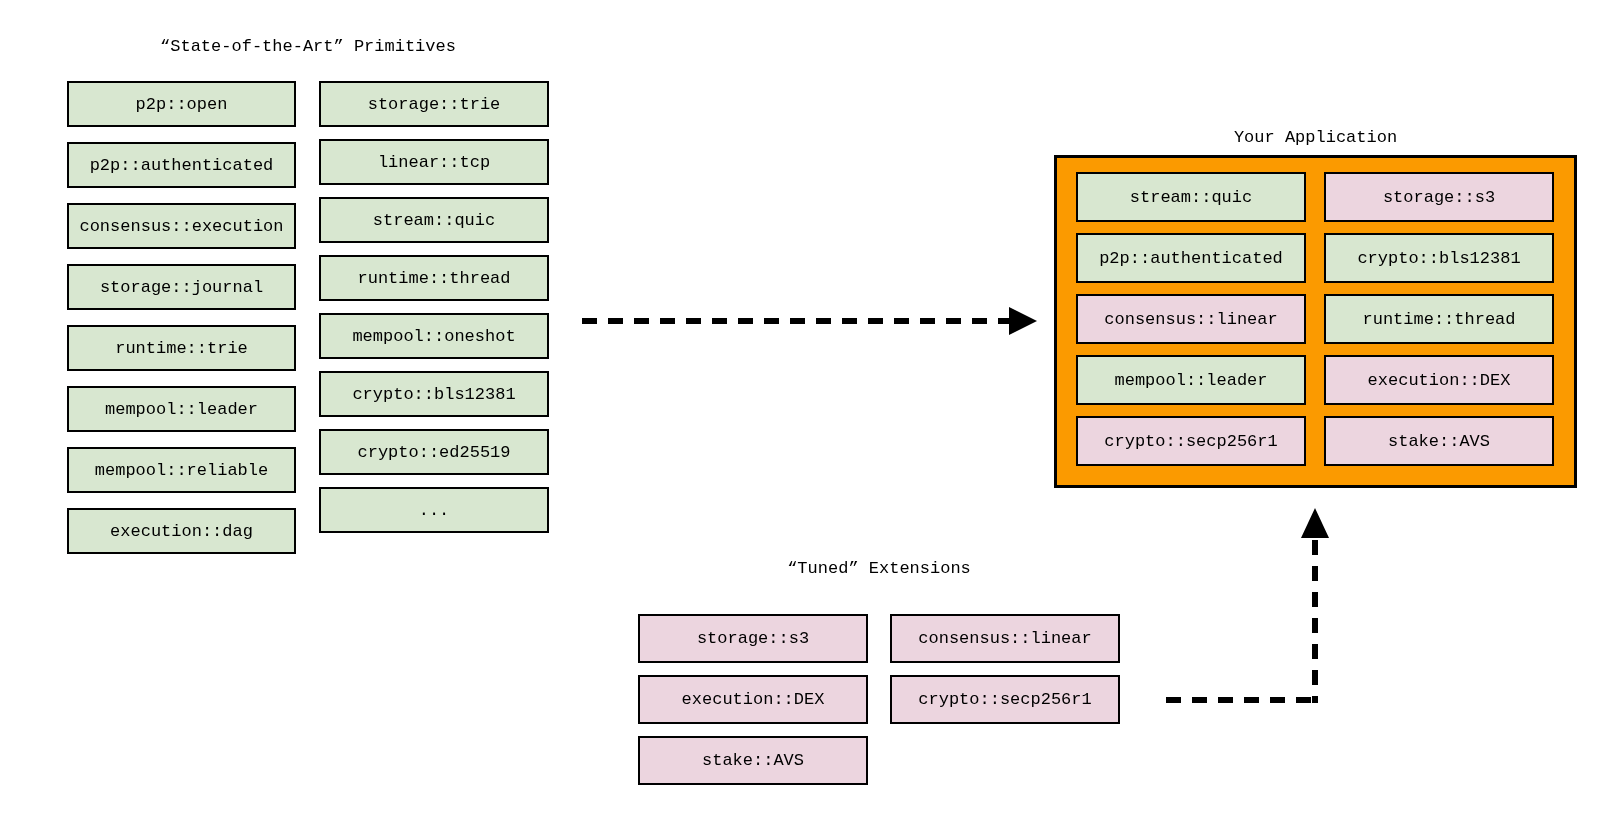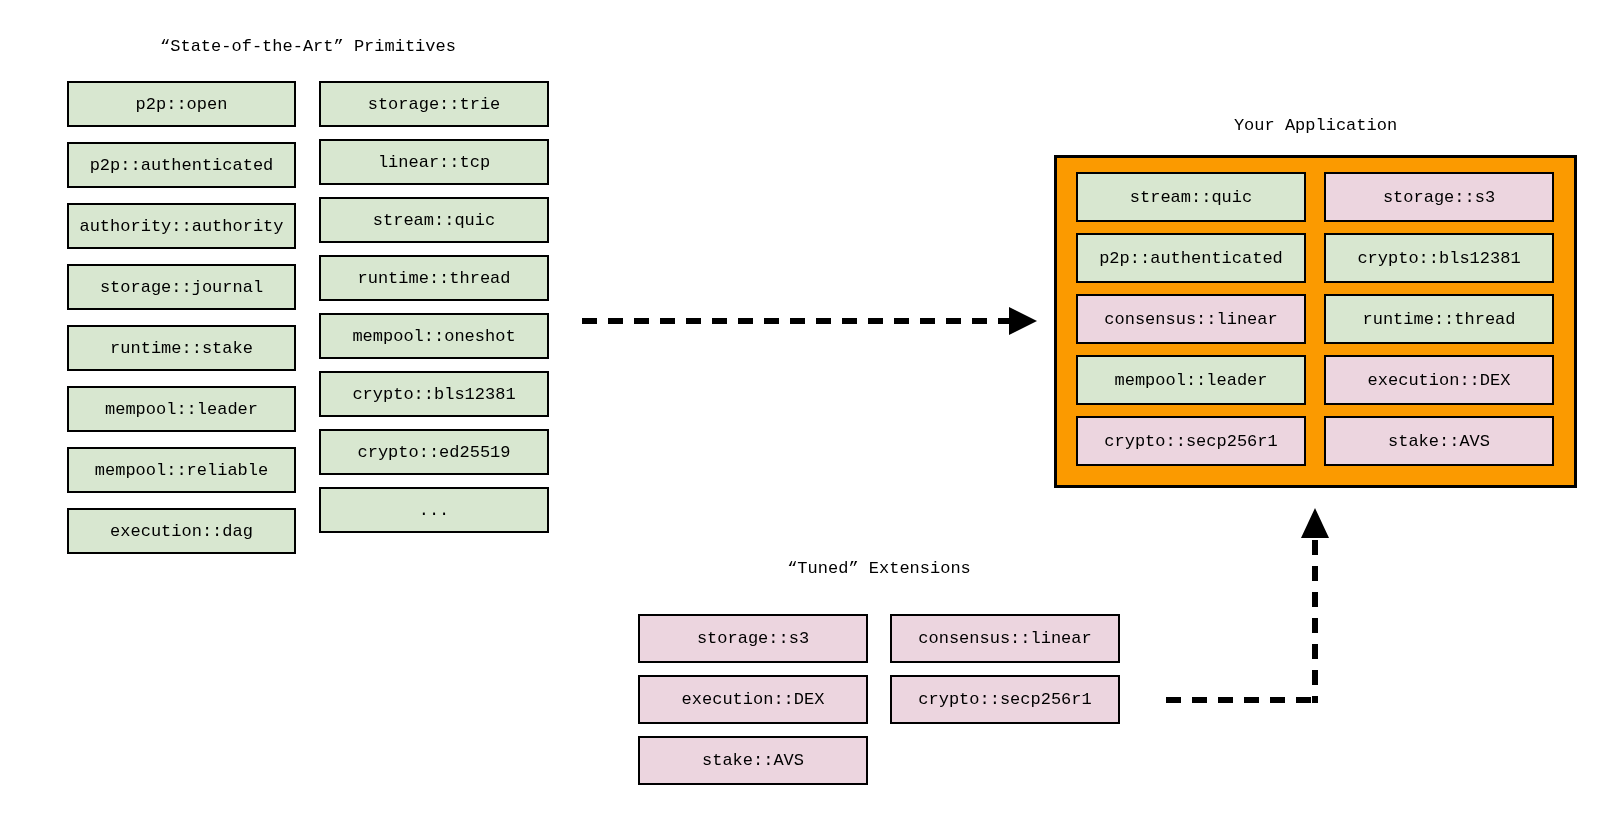--- a/index.html
+++ b/index.html
@@ -35,21 +35,21 @@
     display: flex;
     align-items: center;
     justify-content: center;
     font-size: 17px;
     white-space: nowrap;
   }
   .cell[data-variant="green"] { background: #d8e7d0; }
   .cell[data-variant="pink"]  { background: #ecd5df; }
 
   .prim-title { left: 43px;  top: 37px;  width: 482px; }
-  .app-title  { left: 1030px; top: 116px; width: 523px; }
+  .app-title  { left: 1030px; top: 128px; width: 523px; }
   .ext-title  { left: 614px; top: 559px; width: 482px; }
 
   .prim-col { top: 81px; width: 229px; gap: 15px; }
   .prim-col .cell { height: 46px; }
   .prim-col-1 { left: 43px; }
   .prim-col-2 { left: 295px; width: 230px; gap: 12px; }
 
   .app-container {
     position: absolute;
     left: 1030px;
@@ -98,23 +98,23 @@
 </head>
 <body>
 
 <div class="stage">
 
   <div class="section-title prim-title">“State-of-the-Art” Primitives</div>
 
   <div class="col prim-col prim-col-1">
     <div class="cell" data-variant="green">p2p::open</div>
     <div class="cell" data-variant="green">p2p::authenticated</div>
-    <div class="cell" data-variant="green">authority::authority</div>
+    <div class="cell" data-variant="green">consensus::execution</div>
     <div class="cell" data-variant="green">storage::journal</div>
-    <div class="cell" data-variant="green">runtime::stake</div>
+    <div class="cell" data-variant="green">runtime::trie</div>
     <div class="cell" data-variant="green">mempool::leader</div>
     <div class="cell" data-variant="green">mempool::reliable</div>
     <div class="cell" data-variant="green">execution::dag</div>
   </div>
 
   <div class="col prim-col prim-col-2">
     <div class="cell" data-variant="green">storage::trie</div>
     <div class="cell" data-variant="green">linear::tcp</div>
     <div class="cell" data-variant="green">stream::quic</div>
     <div class="cell" data-variant="green">runtime::thread</div>

